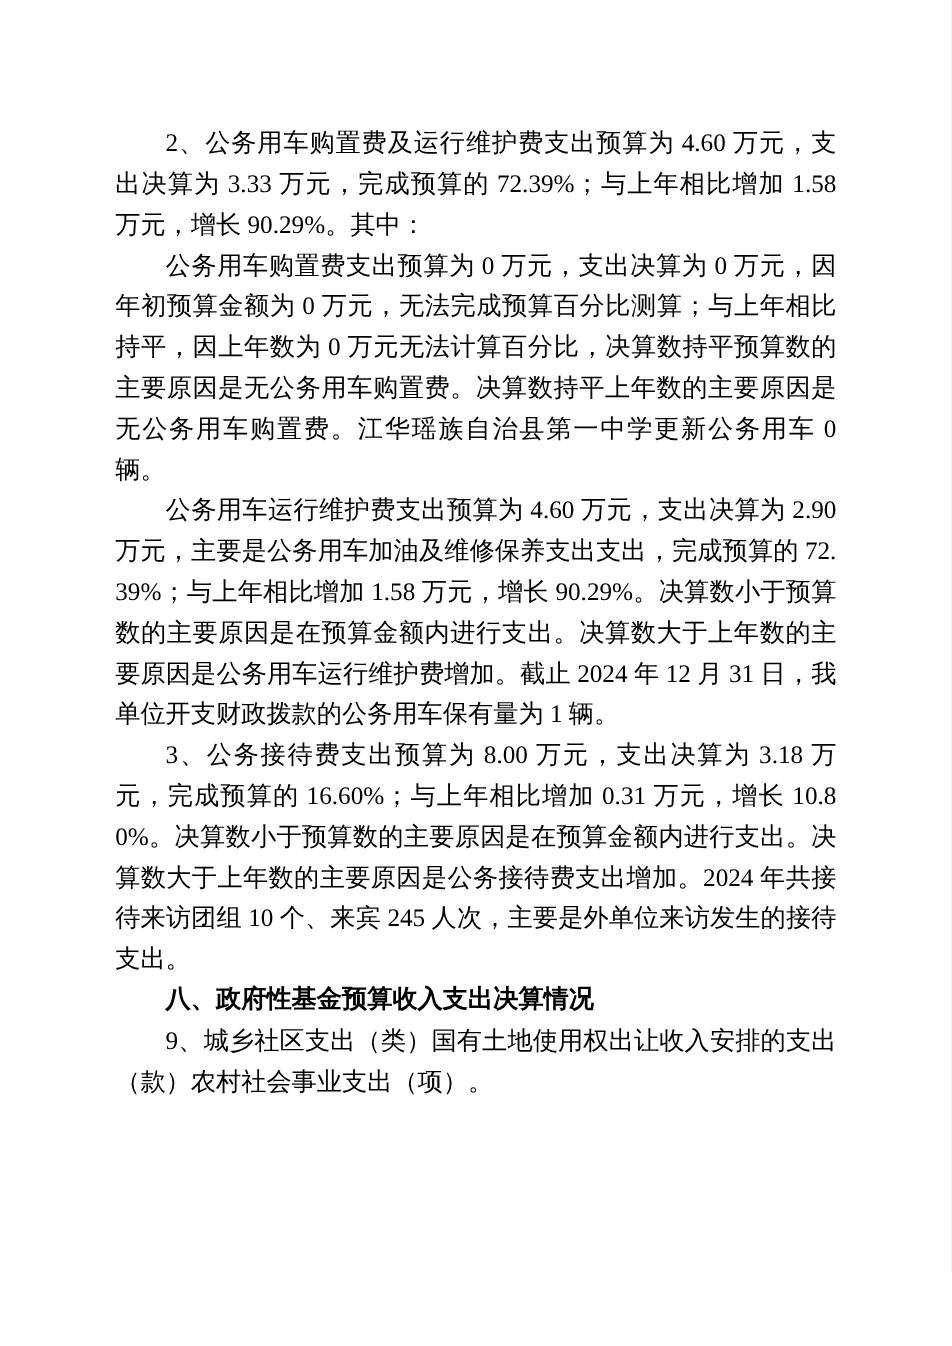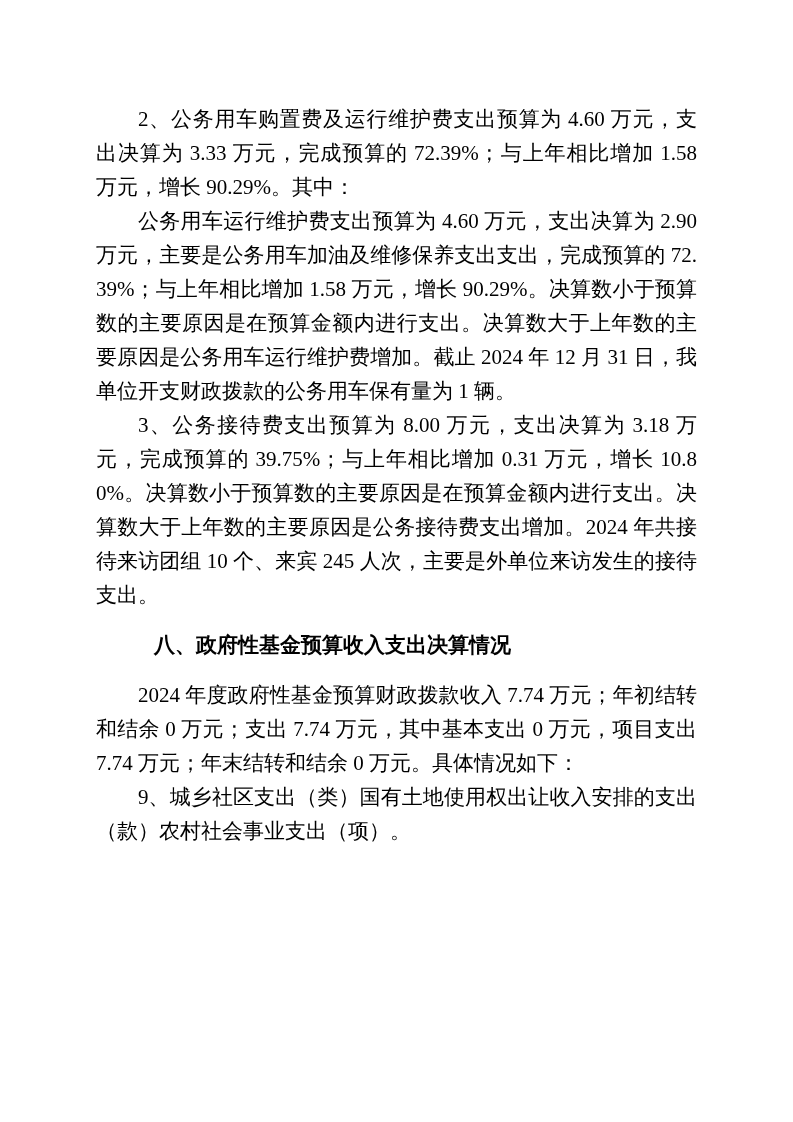--- a/index.html
+++ b/index.html
@@ -31,28 +31,28 @@
     margin: 0;
     word-break: break-all;
   }
   .heading {
     font-family: "Liberation Sans", "DejaVu Sans", sans-serif;
     font-weight: bold;
     font-size: 21px;
     line-height: 34px;
     color: #000000;
     text-indent: 2em;
-    margin: 16px;
+    margin: 0;
   }
 </style>
 </head>
 <body>
 
 <div class="page">
   <div class="content">
     <p class="para">2、公务用车购置费及运行维护费支出预算为 4.60 万元，支出决算为 3.33 万元，完成预算的 72.39%；与上年相比增加 1.58 万元，增长 90.29%。其中：</p>
+    <p class="para">公务用车购置费支出预算为 0 万元，支出决算为 0 万元，因年初预算金额为 0 万元，无法完成预算百分比测算；与上年相比持平，因上年数为 0 万元无法计算百分比，决算数持平预算数的主要原因是无公务用车购置费。决算数持平上年数的主要原因是无公务用车购置费。江华瑶族自治县第一中学更新公务用车 0 辆。</p>
     <p class="para">公务用车运行维护费支出预算为 4.60 万元，支出决算为 2.90 万元，主要是公务用车加油及维修保养支出支出，完成预算的 72.39%；与上年相比增加 1.58 万元，增长 90.29%。决算数小于预算数的主要原因是在预算金额内进行支出。决算数大于上年数的主要原因是公务用车运行维护费增加。截止 2024 年 12 月 31 日，我单位开支财政拨款的公务用车保有量为 1 辆。</p>
-    <p class="para">3、公务接待费支出预算为 8.00 万元，支出决算为 3.18 万元，完成预算的 39.75%；与上年相比增加 0.31 万元，增长 10.80%。决算数小于预算数的主要原因是在预算金额内进行支出。决算数大于上年数的主要原因是公务接待费支出增加。2024 年共接待来访团组 10 个、来宾 245 人次，主要是外单位来访发生的接待支出。</p>
+    <p class="para">3、公务接待费支出预算为 8.00 万元，支出决算为 3.18 万元，完成预算的 16.60%；与上年相比增加 0.31 万元，增长 10.80%。决算数小于预算数的主要原因是在预算金额内进行支出。决算数大于上年数的主要原因是公务接待费支出增加。2024 年共接待来访团组 10 个、来宾 245 人次，主要是外单位来访发生的接待支出。</p>
     <h2 class="heading">八、政府性基金预算收入支出决算情况</h2>
-    <p class="para">2024 年度政府性基金预算财政拨款收入 7.74 万元；年初结转和结余 0 万元；支出 7.74 万元，其中基本支出 0 万元，项目支出 7.74 万元；年末结转和结余 0 万元。具体情况如下：</p>
     <p class="para">9、城乡社区支出（类）国有土地使用权出让收入安排的支出（款）农村社会事业支出（项）。</p>
   </div>
 </div>
 
 </body></html>

